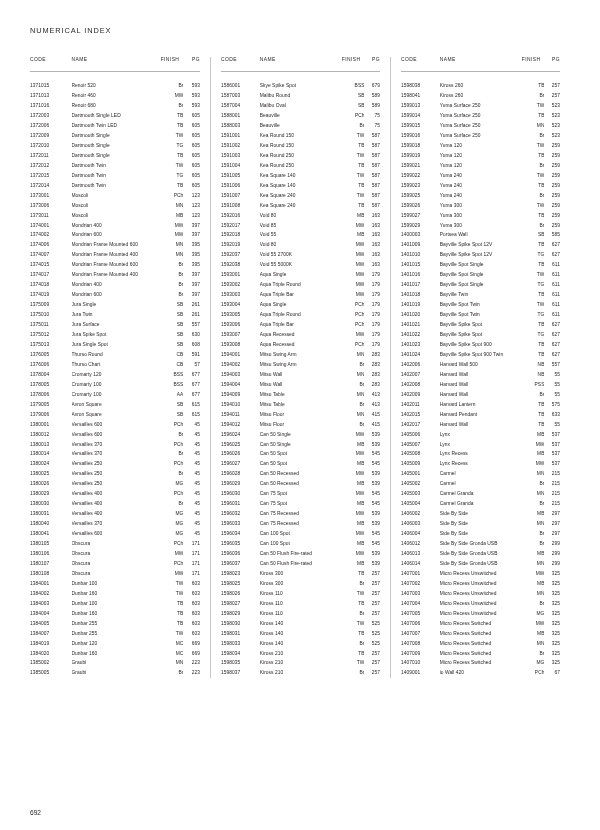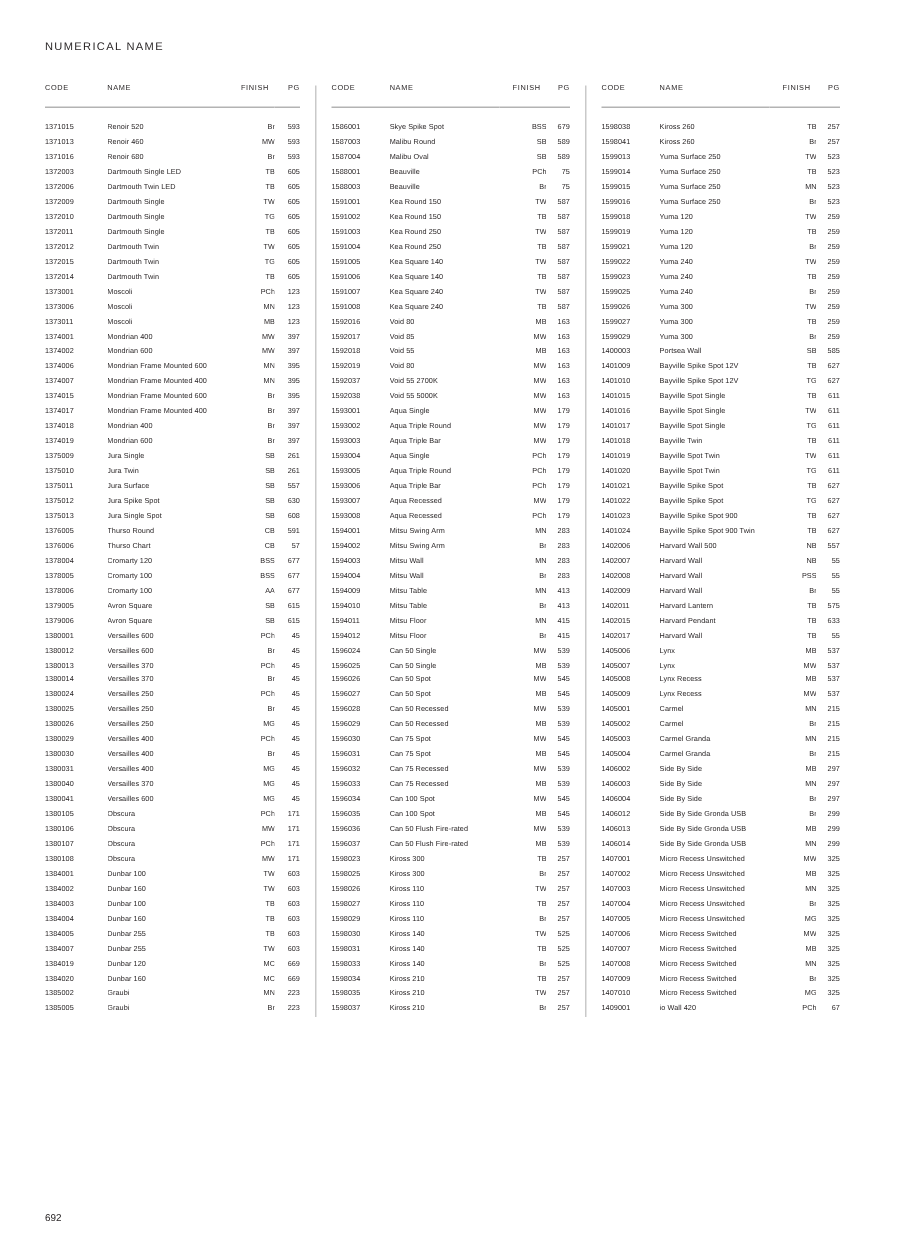--- a/index.html
+++ b/index.html
@@ -87,21 +87,21 @@
     left: 30px;
     bottom: 14px;
     font-size: 6.6px;
     color: #231f20;
   }
 </style>
 </head>
 <body>
 
 <div class="page">
-  <div class="page-title">NUMERICAL NAME</div>
+  <div class="page-title">NUMERICAL INDEX</div>
 
   <div class="columns">
 
     <div class="col">
       <table class="idx">
         <thead>
           <tr>
             <th class="c-code">CODE</th>
             <th class="c-name">NAME</th>
             <th class="c-finish">FINISH</th>

